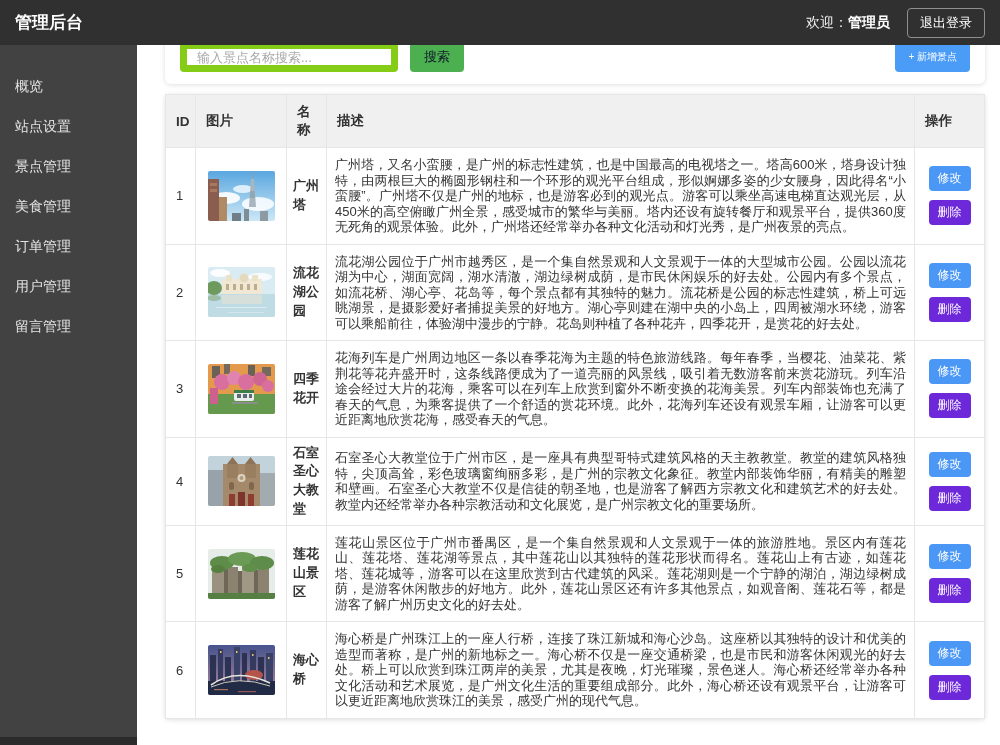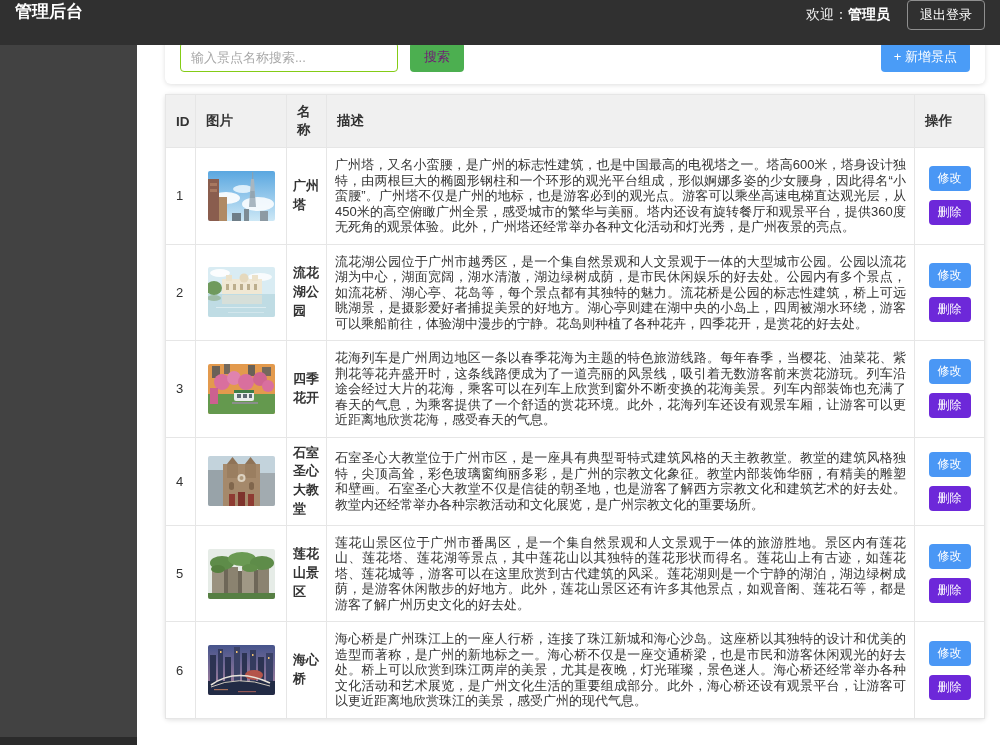--- a/index.html
+++ b/index.html
@@ -1,46 +1,46 @@
 <!DOCTYPE html>
 <html><head>
 <meta charset="utf-8">
 <style>
   * { box-sizing: border-box; margin: 0; padding: 0; }
   html, body { width: 1000px; height: 745px; overflow: hidden; }
   body { font-family: "Liberation Sans", sans-serif; background: #ffffff; color: #333; }
 
   
   .topbar { position: fixed; top: 0; left: 0; width: 1000px; height: 45px; background: #303030;
-            display: flex; align-items: flex-start; padding: 0 15px; z-index: 20; }
+            display: flex; align-items: center; padding: 0 15px; z-index: 20; }
   .topbar-title { color: #fff; font-size: 17px; font-weight: bold; }
   .topbar-right { margin-left: auto; display: flex; align-items: center; gap: 17px; }
   .welcome { color: #f0f0f0; font-size: 14px; }
   .welcome b { color: #fff; }
   .logout-btn { background: transparent; border: 1px solid #8f8f8f; color: #ffffff; font-size: 13px;
                 padding: 5px 12px; border-radius: 4px; cursor: pointer; font-family: inherit; }
 
   
   .sidebar { position: fixed; top: 45px; left: 0; bottom: 0; width: 137px; background: #424242;
              padding-top: 22px; z-index: 10; }
   .sidebar-item { color: #e3e3e3; font-size: 14px; padding: 11px 15px; cursor: pointer; }
   .sidebar-footer { position: absolute; bottom: 0; left: 0; width: 100%; height: 8px; background: #2b2b2b; }
 
   
   .main { margin-left: 137px; padding: 30px 15px 10px 28px; }
 
   .search-card { background: #fff; border-radius: 6px; box-shadow: 0 1px 5px rgba(0,0,0,0.13);
                  padding: 12px 15px; display: flex; align-items: center; margin-bottom: 10px; }
-  .search-input { width: 218px; height: 30px; border: 1px solid #84cc16; border-radius: 4px;
+  .search-input { width: 218px; height: 30px; border: 7px solid #84cc16; border-radius: 4px;
                   padding: 0 10px; font-size: 13px; color: #333; font-family: inherit; outline: none; }
   .search-input::placeholder { color: #a8a8a8; }
   .search-btn { margin-left: 12px; height: 30px; padding: 0 14px; background: #4caf50; border: none;
-                color: #701a75; font-size: 13px; border-radius: 4px; cursor: pointer; font-family: inherit; }
+                color: #0f172a; font-size: 13px; border-radius: 4px; cursor: pointer; font-family: inherit; }
   .add-btn { margin-left: auto; height: 30px; padding: 0 13px; background: #4a9cf7; border: none;
-             color: #fff; font-size: 13px; border-radius: 4px; cursor: pointer; font-family: inherit; }
+             color: #fff; font-size: 10px; border-radius: 4px; cursor: pointer; font-family: inherit; }
 
   .table-card { background: #fff; border-radius: 4px; box-shadow: 0 1px 5px rgba(0,0,0,0.13); }
   table { width: 100%; border-collapse: collapse; table-layout: fixed; }
   th, td { border: 1px solid #e6e6e6; }
   th { background: #f0f0f0; font-weight: bold; text-align: left; font-size: 13.5px; color: #333;
        padding: 8px 10px; }
   th.col-id, td.col-id { width: 30px; }
   th.col-img, td.col-img { width: 91px; }
   th.col-name, td.col-name { width: 40px; }
   th.col-actions, td.col-actions { width: 70px; }
@@ -62,20 +62,29 @@
 
 <header class="topbar">
   <span class="topbar-title">管理后台</span>
   <div class="topbar-right">
     <span class="welcome"><span>欢迎：</span><b>管理员</b></span>
     <button class="logout-btn">退出登录</button>
   </div>
 </header>
 
 <nav class="sidebar">
+  <div>
+      <div class="sidebar-item">概览</div>
+      <div class="sidebar-item">站点设置</div>
+      <div class="sidebar-item">景点管理</div>
+      <div class="sidebar-item">美食管理</div>
+      <div class="sidebar-item">订单管理</div>
+      <div class="sidebar-item">用户管理</div>
+      <div class="sidebar-item">留言管理</div>
+    </div>
   <div class="sidebar-footer"></div>
 </nav>
 
 <main class="main">
 
   <section class="search-card">
     <input class="search-input" type="text" placeholder="输入景点名称搜索..." style="">
     <button class="search-btn">搜索</button>
     <button class="add-btn">+ 新增景点</button>
   </section>

